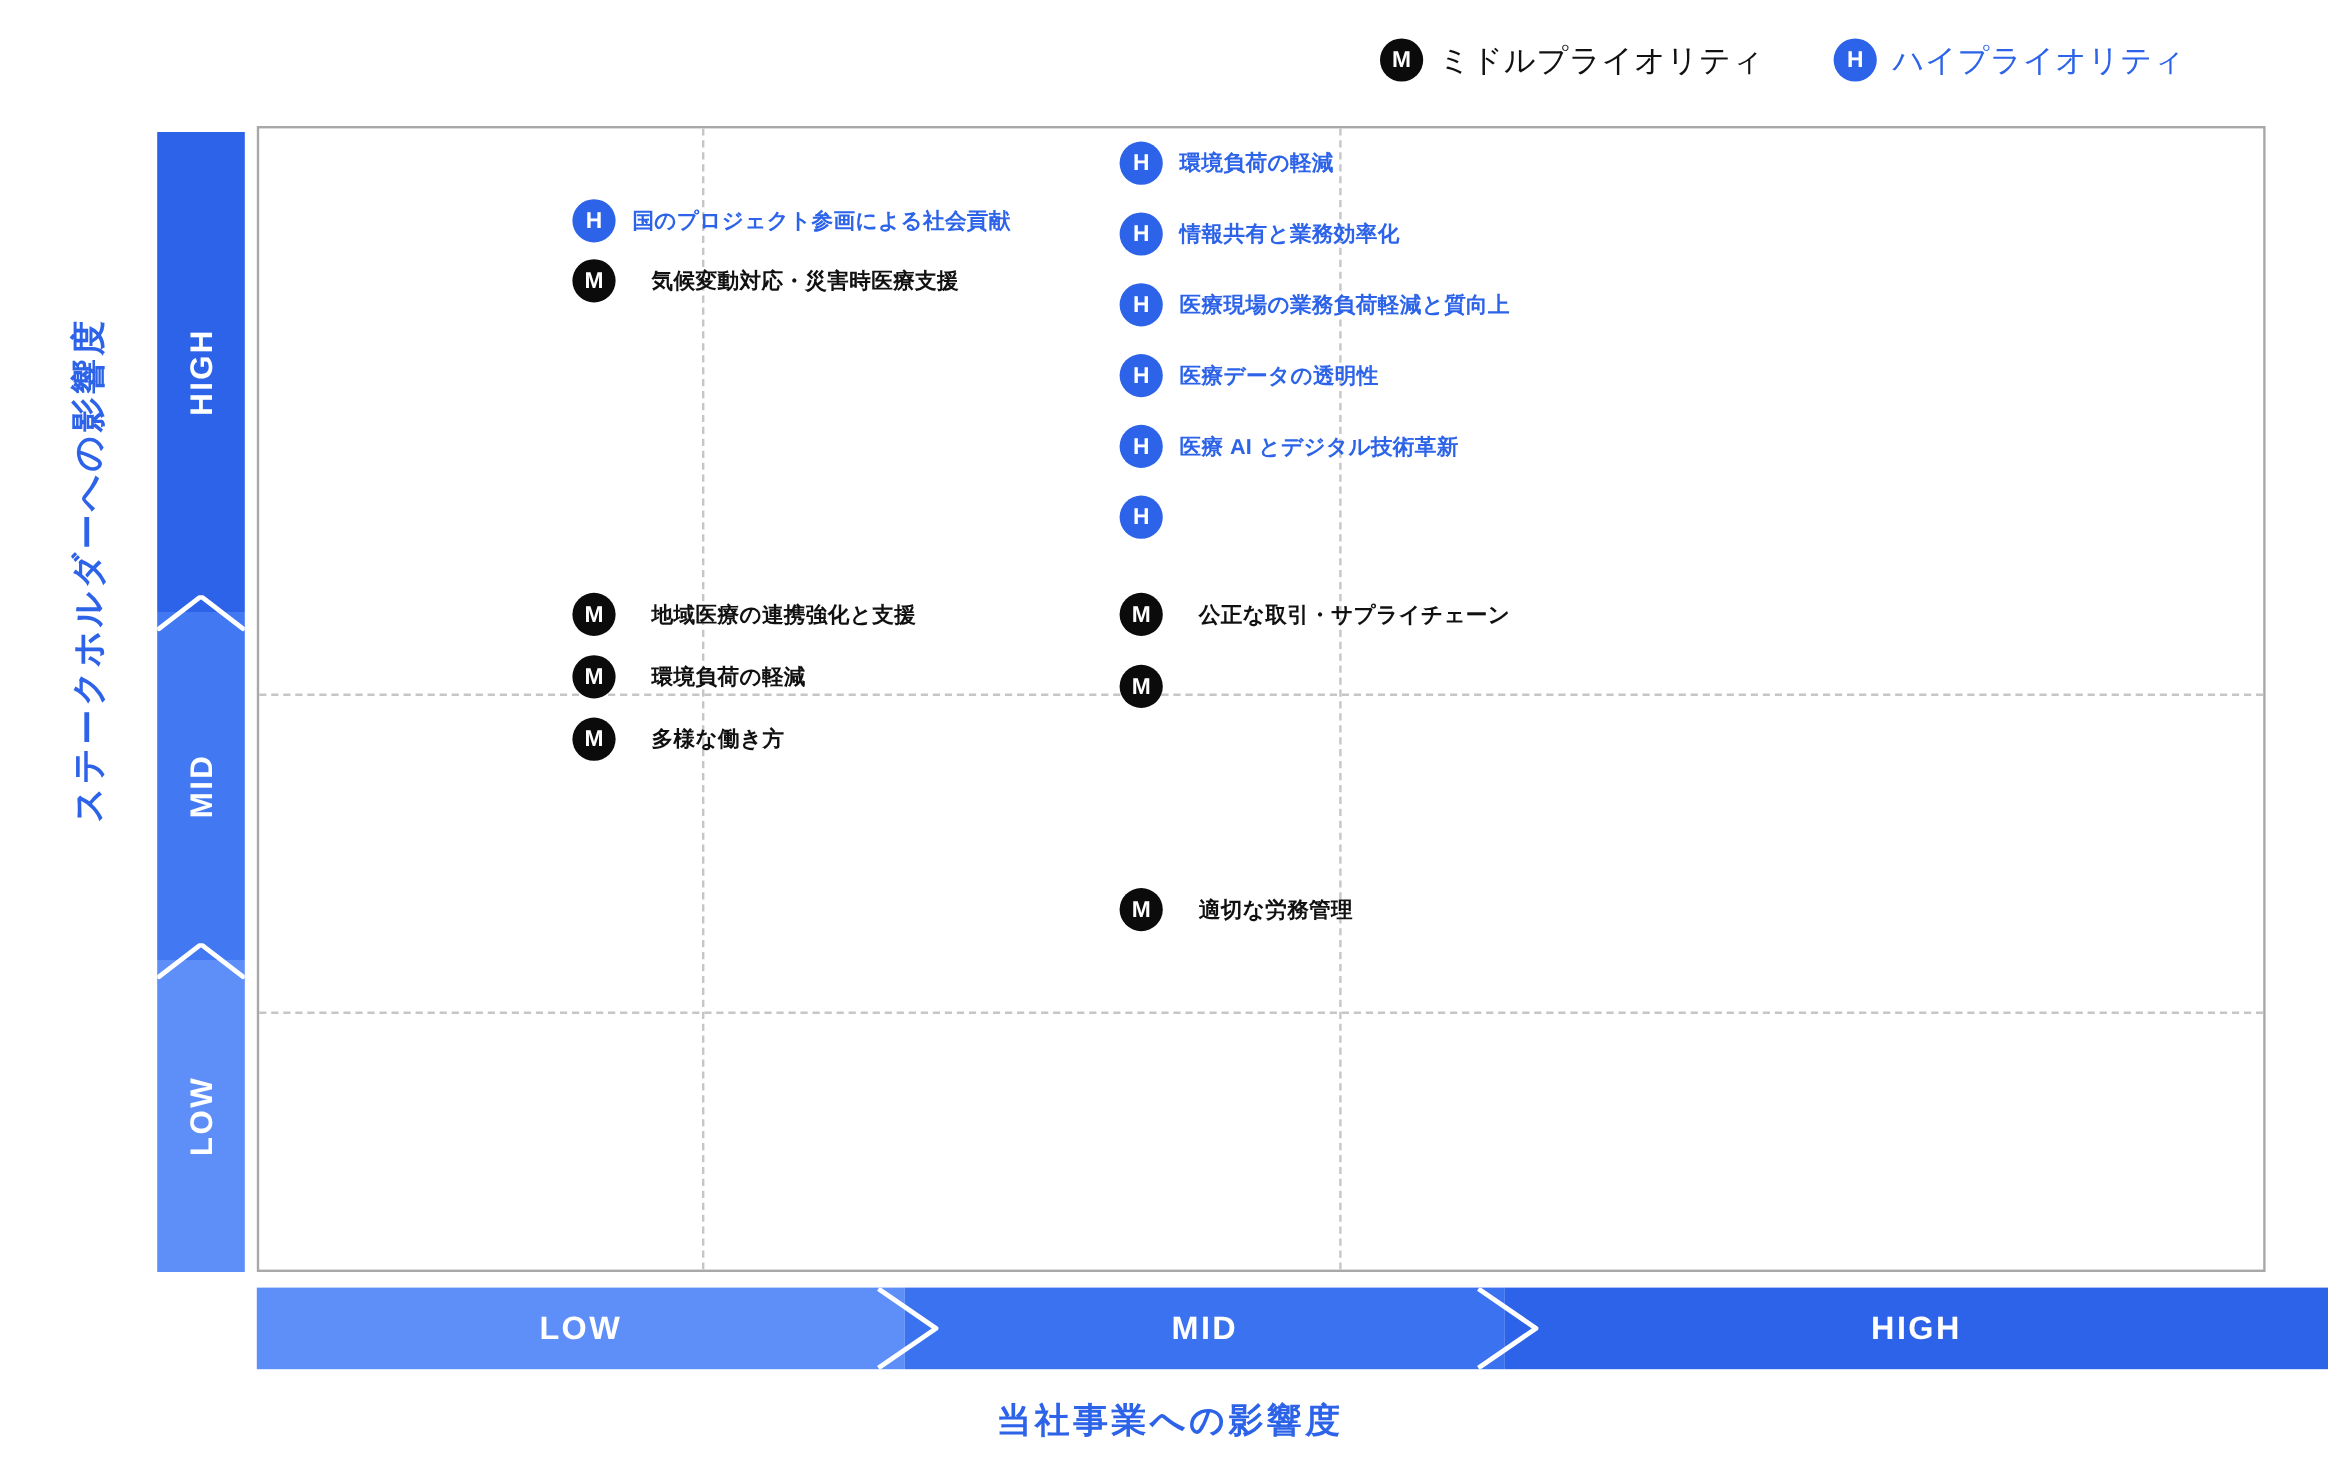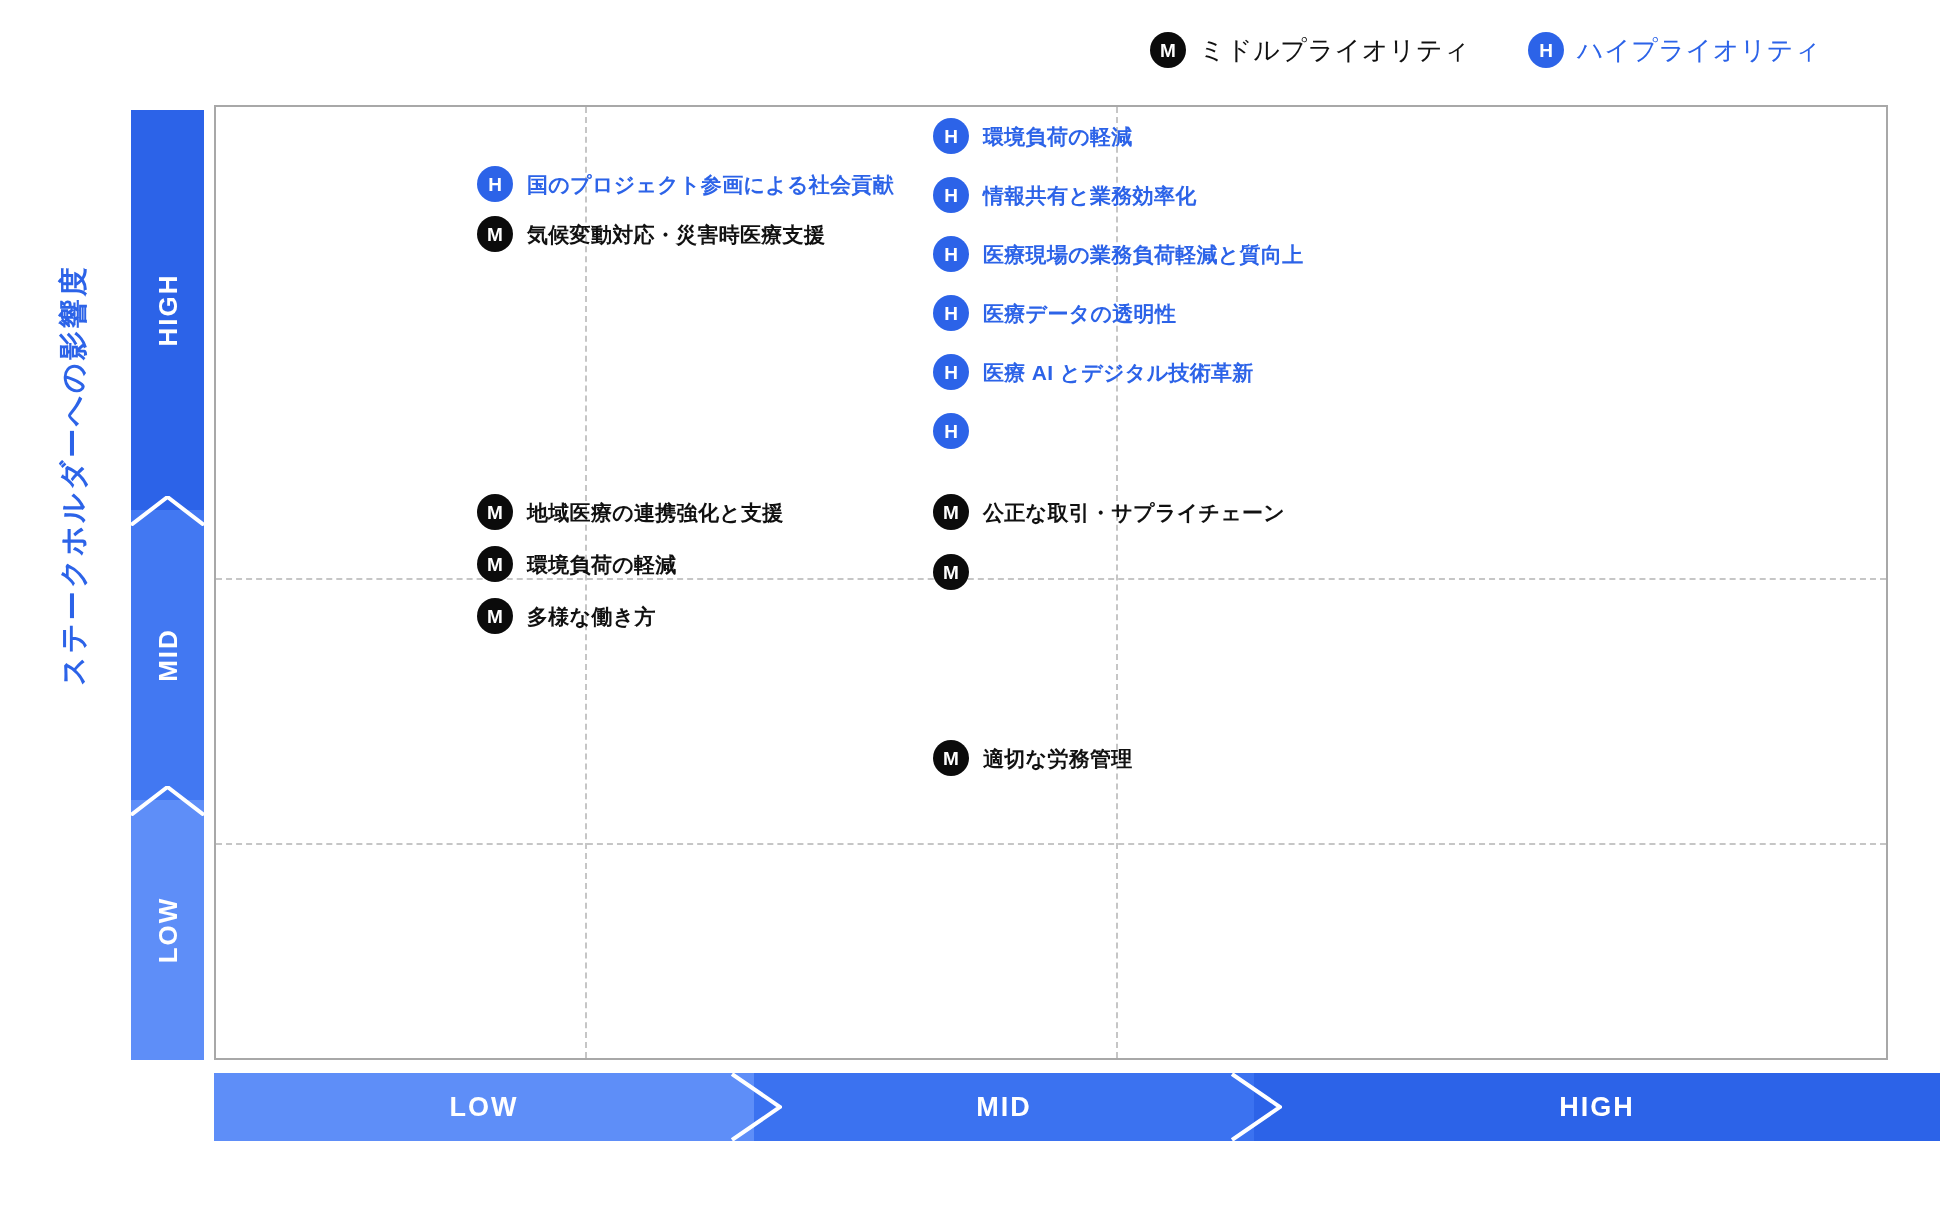--- a/index.html
+++ b/index.html
@@ -87,26 +87,26 @@
 
   
   .item {
     position: absolute;
     display: flex;
     align-items: center;
     gap: 14px;
     white-space: nowrap;
   }
   .item-label {
-    font-size: 21px;
+    font-size: 18px;
     font-weight: 700;
     letter-spacing: .3px;
     line-height: 1;
   }
-  .item-label.m { color: #111111; }
+  .item-label.m { color: #111111; margin-left: 16px; }
   .item-label.h { color: #2c63e8; }
 
   
   .yaxis-bar {
     position: absolute;
     left: 131px;
     top: 110px;
     width: 73px;
     height: 950px;
   }
@@ -309,14 +309,15 @@
       <span class="xseg-text">HIGH</span>
     </div>
     <svg class="chev-right" style="left:516px;" viewBox="0 0 52 68" preserveAspectRatio="none">
       <polyline points="2,1 50,34 2,67" fill="none" stroke="#ffffff" stroke-width="4"></polyline>
     </svg>
     <svg class="chev-right" style="left:1016px;" viewBox="0 0 52 68" preserveAspectRatio="none">
       <polyline points="2,1 50,34 2,67" fill="none" stroke="#ffffff" stroke-width="4"></polyline>
     </svg>
   </div>
 
+  <div class="xaxis-title">当社事業への影響度</div>
 
 </div>
 
 </body></html>

